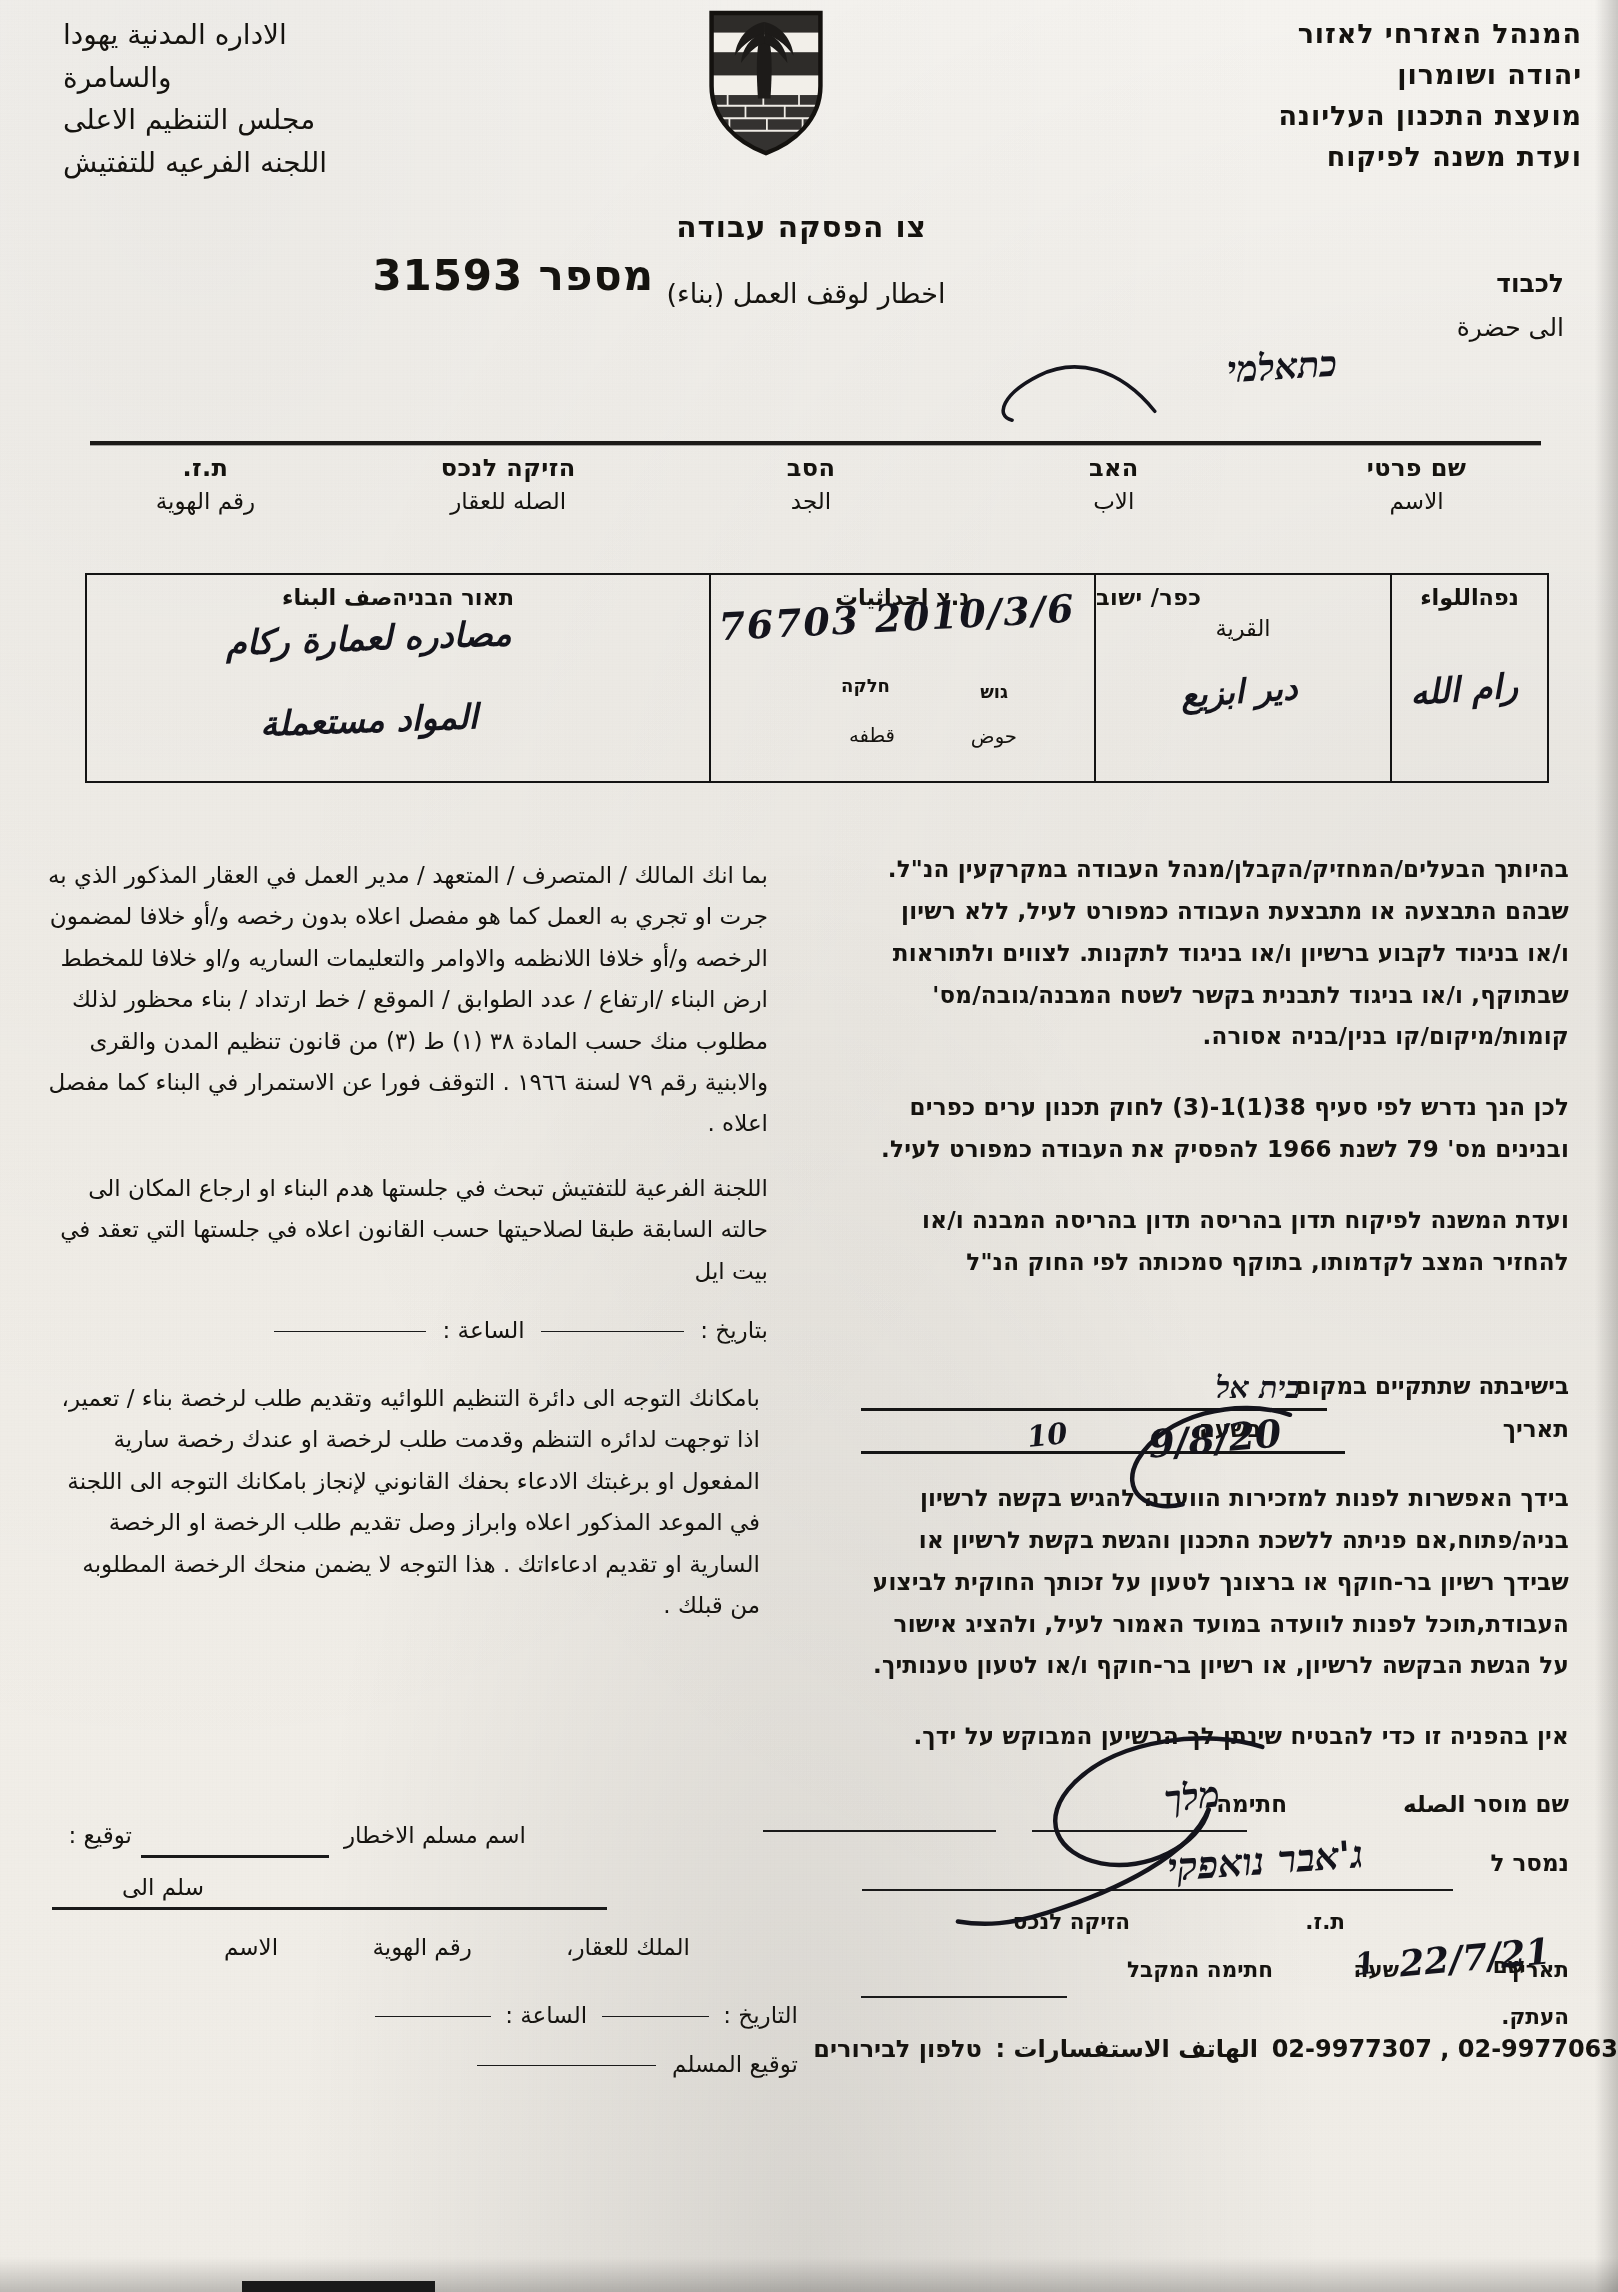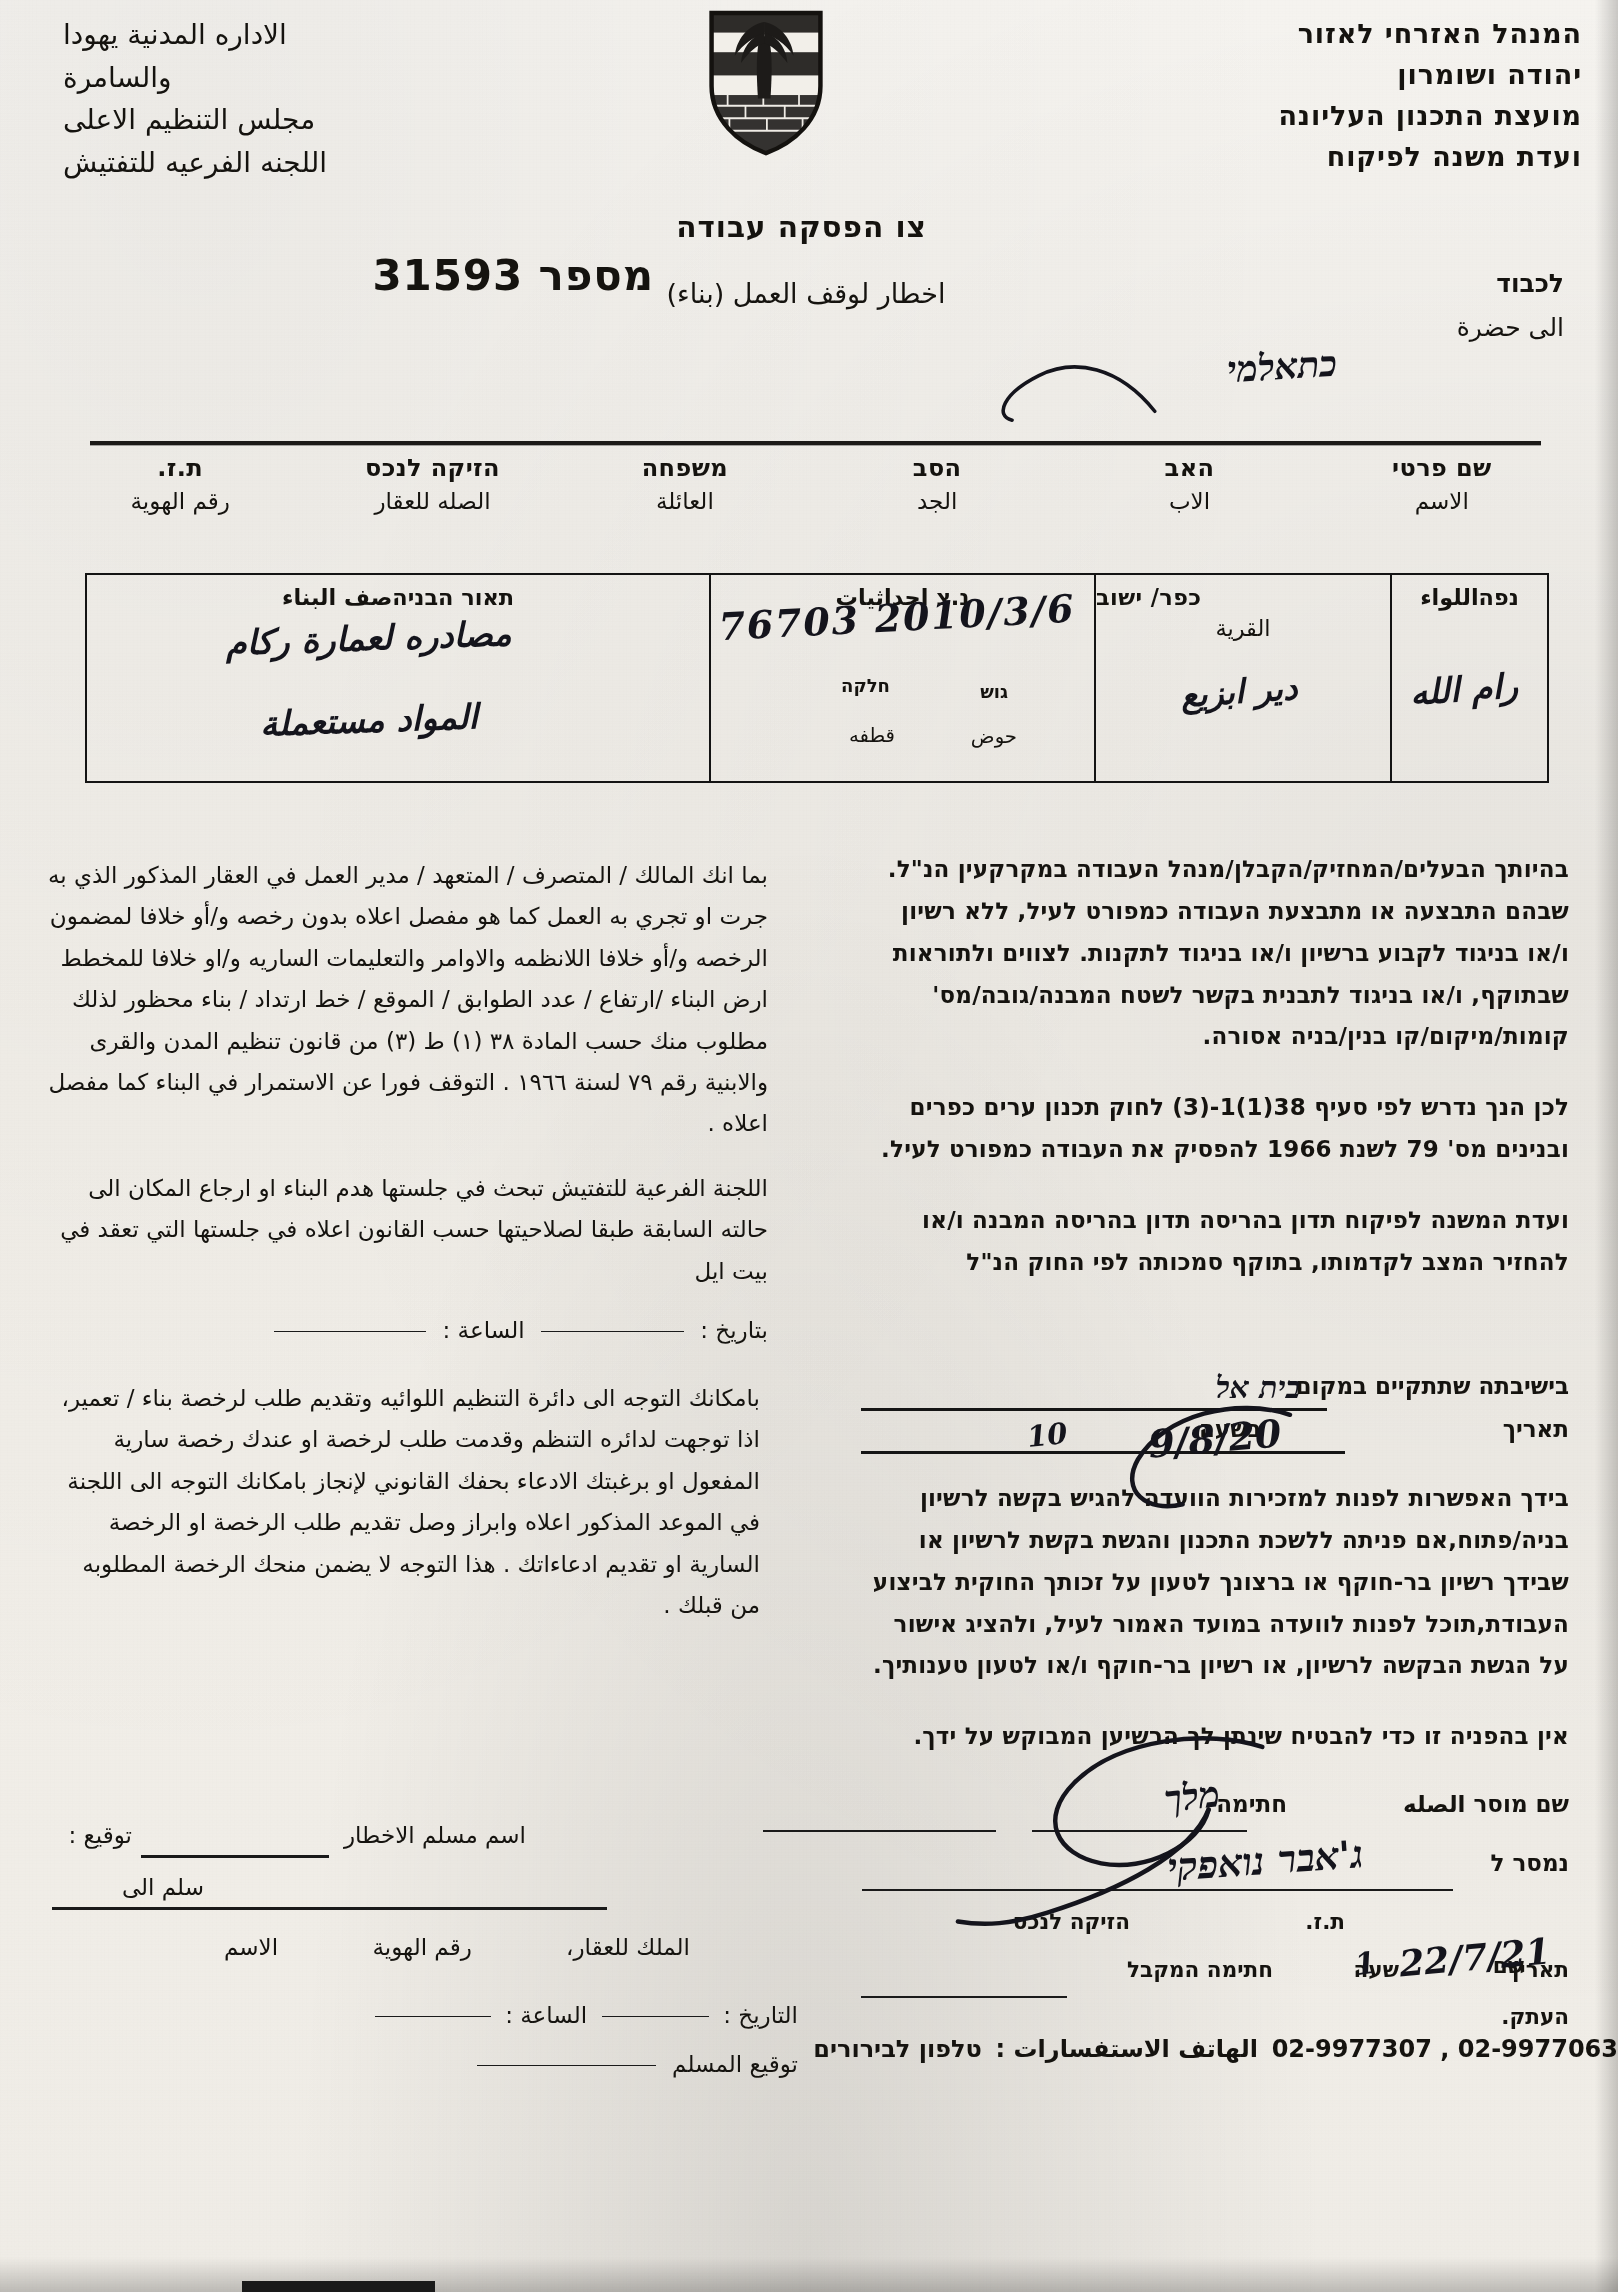--- a/index.html
+++ b/index.html
@@ -265,24 +265,20 @@
       </div>
       <div class="c">
         <div class="he">האב</div>
         <div class="ar">الاب</div>
       </div>
       <div class="c">
         <div class="he">הסב</div>
         <div class="ar">الجد</div>
       </div>
       <div class="c">
-        <div class="he">משפחה</div>
-        <div class="ar">العائلة</div>
-      </div>
-      <div class="c">
         <div class="he">הזיקה לנכס</div>
         <div class="ar">الصله للعقار</div>
       </div>
       <div class="c">
         <div class="he">ת.ז.</div>
         <div class="ar">رقم الهوية</div>
       </div>
     </div>
   </div>
 

